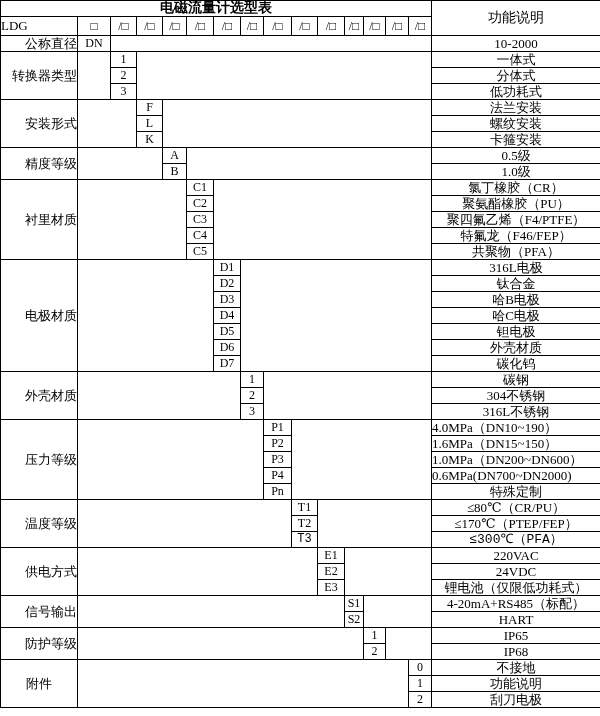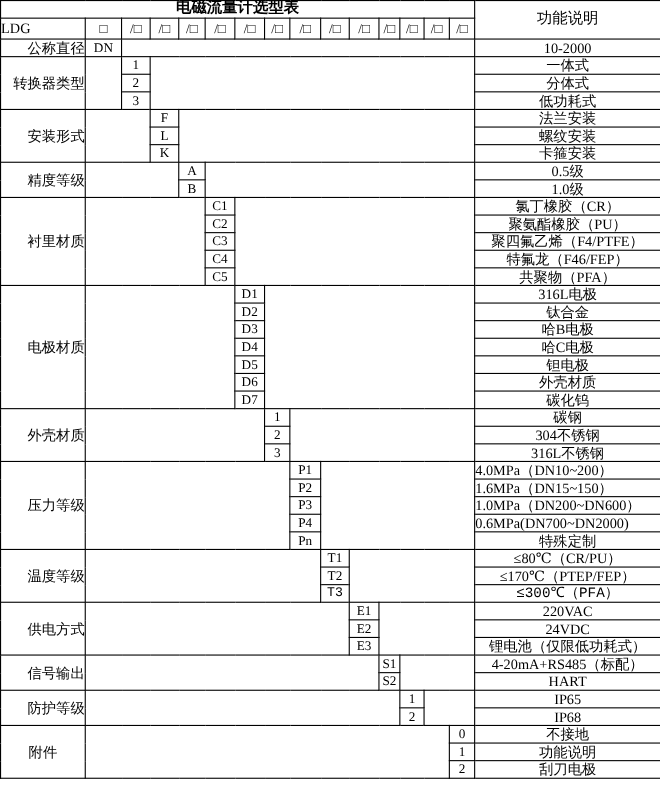--- a/index.html
+++ b/index.html
@@ -187,21 +187,21 @@
         </tr>
         <tr style="height: 16px;">
           <td class="code-cell">3</td>
           <td class="desc-cell">316L不锈钢</td>
         </tr>
         <tr style="height: 16px;">
           <td class="label-cell" rowspan="5">压力等级</td>
           <td class="filler-cell" rowspan="5" colspan="7"></td>
           <td class="code-cell">P1</td>
           <td class="filler-cell" rowspan="5" colspan="6"></td>
-          <td class="desc-cell desc-left">4.0MPa（DN10~200）</td>
+          <td class="desc-cell desc-left">4.0MPa（DN10~190）</td>
         </tr>
         <tr style="height: 16px;">
           <td class="code-cell">P2</td>
           <td class="desc-cell desc-left">1.6MPa（DN15~150）</td>
         </tr>
         <tr style="height: 16px;">
           <td class="code-cell">P3</td>
           <td class="desc-cell desc-left">1.0MPa（DN200~DN600）</td>
         </tr>
         <tr style="height: 16px;">

